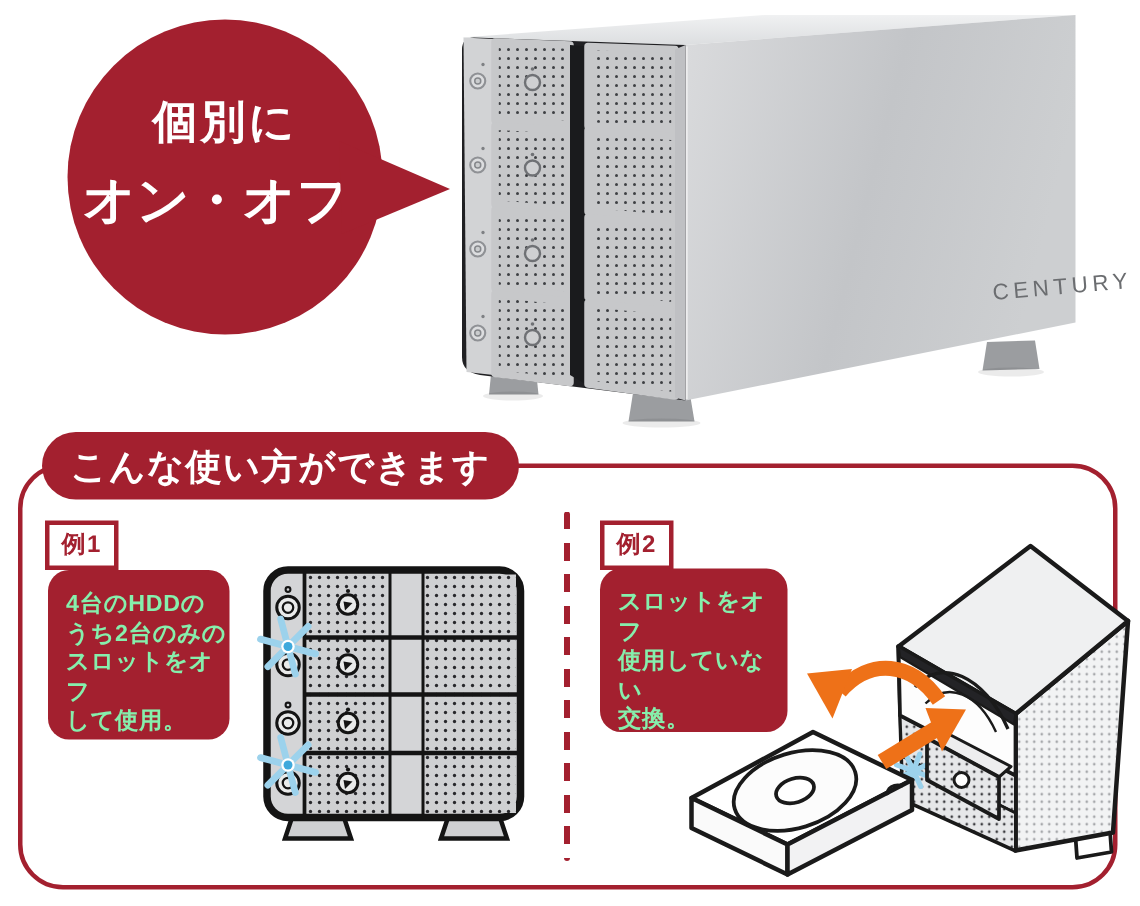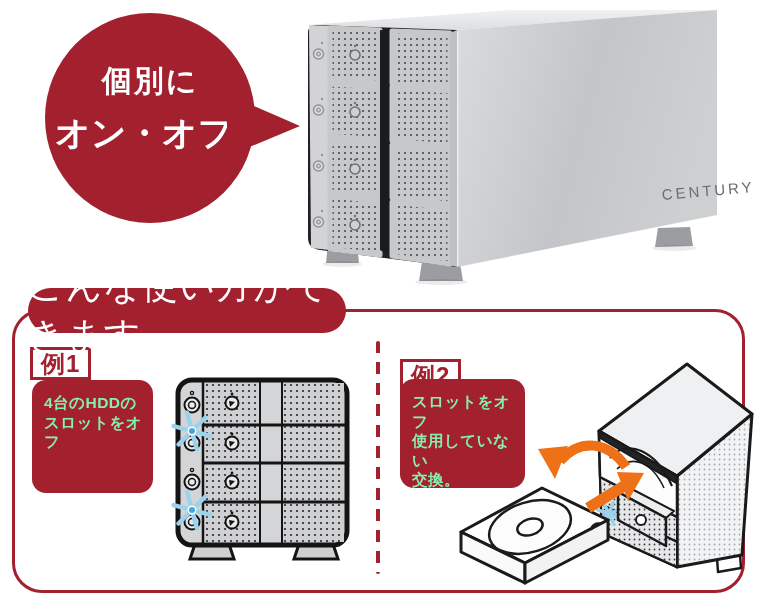--- a/index.html
+++ b/index.html
@@ -26,29 +26,29 @@
   .bubble-tip{position:absolute;left:222px;top:86px;width:82px;height:80px;}
   
   .panel{
     position:absolute;left:12px;top:309px;width:733px;height:284px;
     border:3px solid var(--red);border-radius:30px;box-sizing:border-box;background:#fff;
   }
   .pill{
     position:absolute;left:28px;top:288px;width:318px;height:45px;
     background:var(--red);border-radius:23px;
     display:flex;align-items:center;justify-content:center;
-    color:#fff;font-size:36px;font-weight:400;letter-spacing:1px;z-index:3;
+    color:#fff;font-size:24px;font-weight:700;letter-spacing:1px;z-index:3;
   }
   .ex-label{
     position:absolute;z-index:2;background:#fff;border:3px solid var(--red);
-    color:var(--red);font-size:24px;font-weight:800;line-height:25px;
+    color:var(--red);font-size:16px;font-weight:800;line-height:25px;
     padding:1px 8px;letter-spacing:1px;
   }
   .ex1-label{left:30px;top:347px;}
-  .ex2-label{left:400px;top:347px;margin-top:12px;}
+  .ex2-label{left:400px;top:347px;}
   .desc{
     position:absolute;z-index:2;background:var(--red);border-radius:14px;
     color:#86efac;font-size:15.5px;font-weight:700;line-height:19.5px;
     padding:13px 0 0 12px;box-sizing:border-box;letter-spacing:0.5px;
   }
   .desc1{left:32px;top:380px;width:121px;height:113px;}
   .desc2{left:400px;top:379px;width:125px;height:109px;}
   .divider{
     position:absolute;left:376px;top:341px;width:4px;height:233px;z-index:1;
     background:repeating-linear-gradient(to bottom,var(--red) 0 12px,transparent 12px 21px);
@@ -158,21 +158,23 @@
     </g>
     <polygon points="150,33 157,30 157,267 150,265" fill="#bfc0c3"></polygon>
   </svg>
 
   <div class="panel"></div>
   <div class="pill">こんな使い方ができます</div>
 
   <div class="ex-label ex1-label">例1</div>
   <div class="desc desc1">
     <div>4台のHDDの</div>
+    <div>うち2台のみの</div>
     <div>スロットをオフ</div>
+    <div>して使用。</div>
   </div>
 
   <svg class="abs" style="left:162px;top:346px;z-index:1;" width="205" height="235" viewBox="0 0 205 235">
     <defs>
       <pattern id="idots" width="6" height="6" patternUnits="userSpaceOnUse">
         <rect width="6" height="6" fill="#cfd0d2"></rect>
         <circle cx="3" cy="3" r="1.1" fill="#27272b"></circle>
       </pattern>
     </defs>
 

